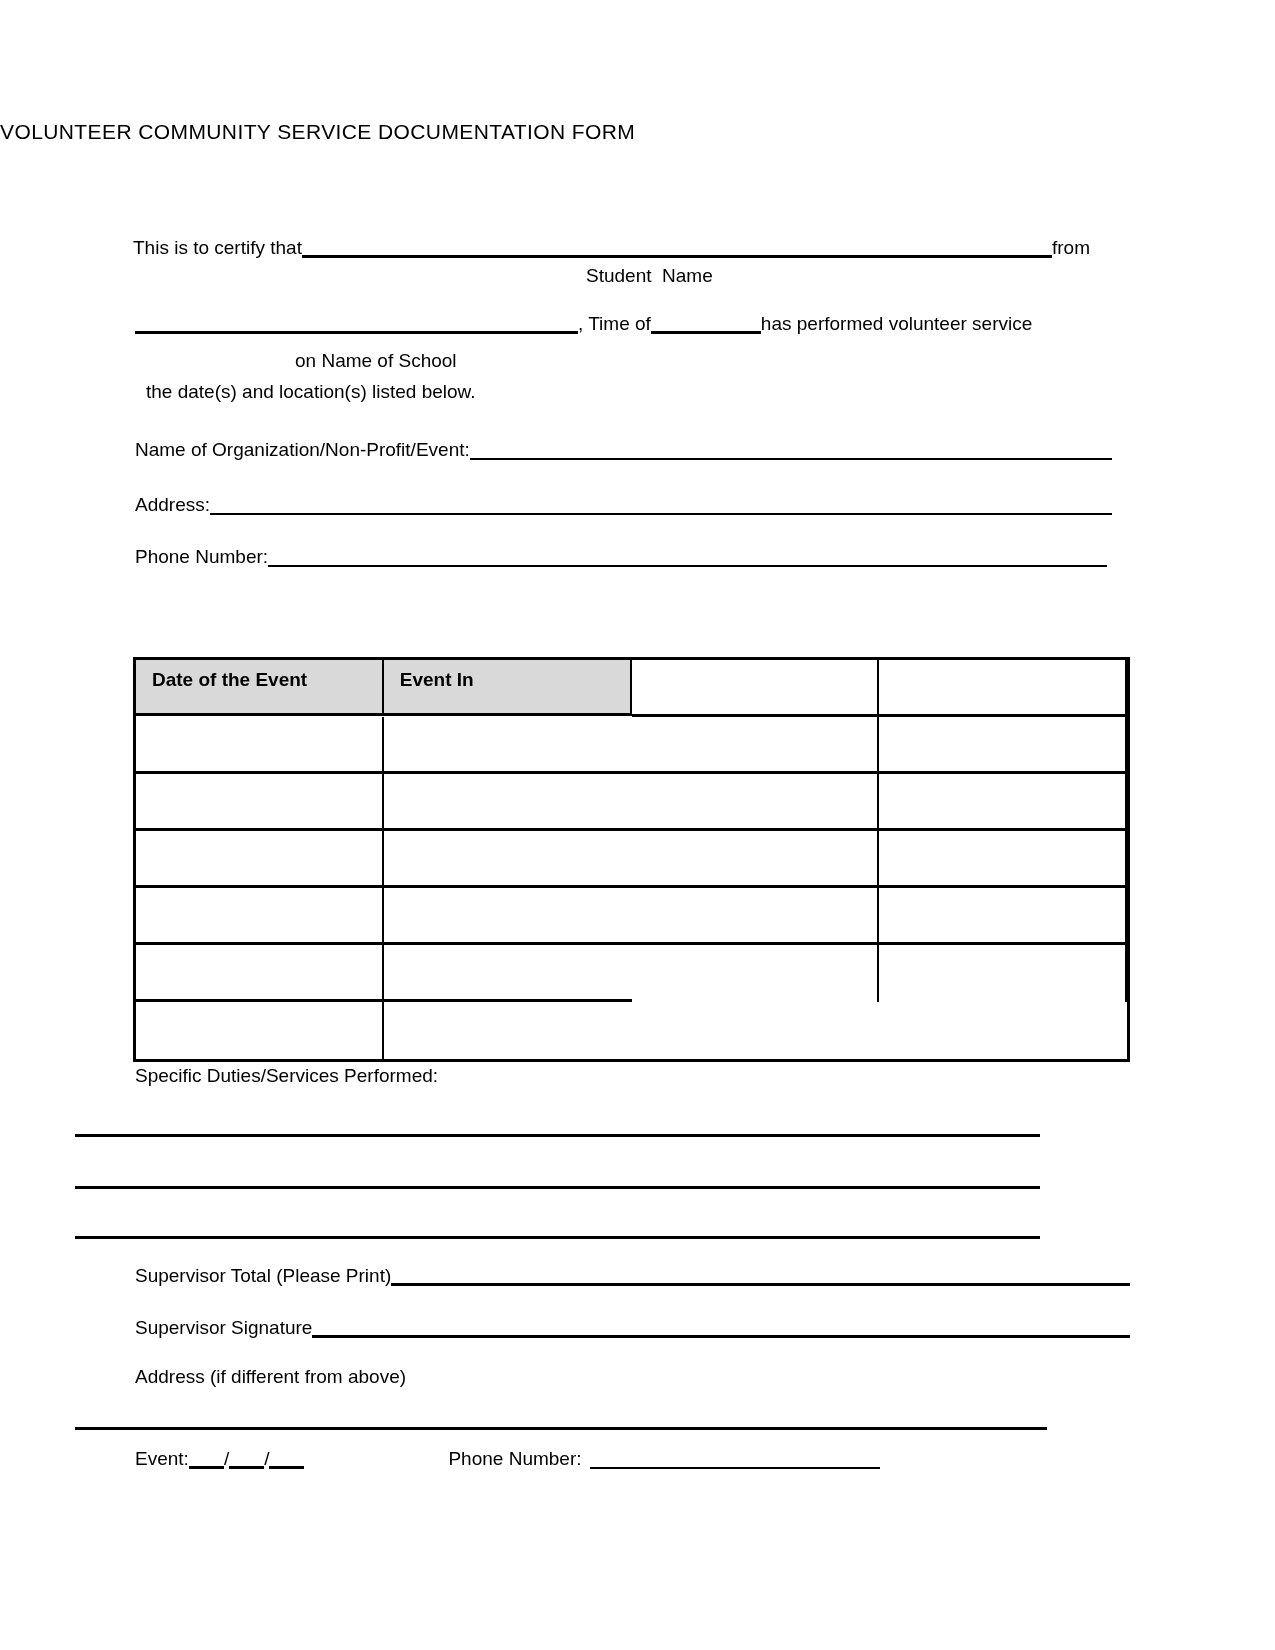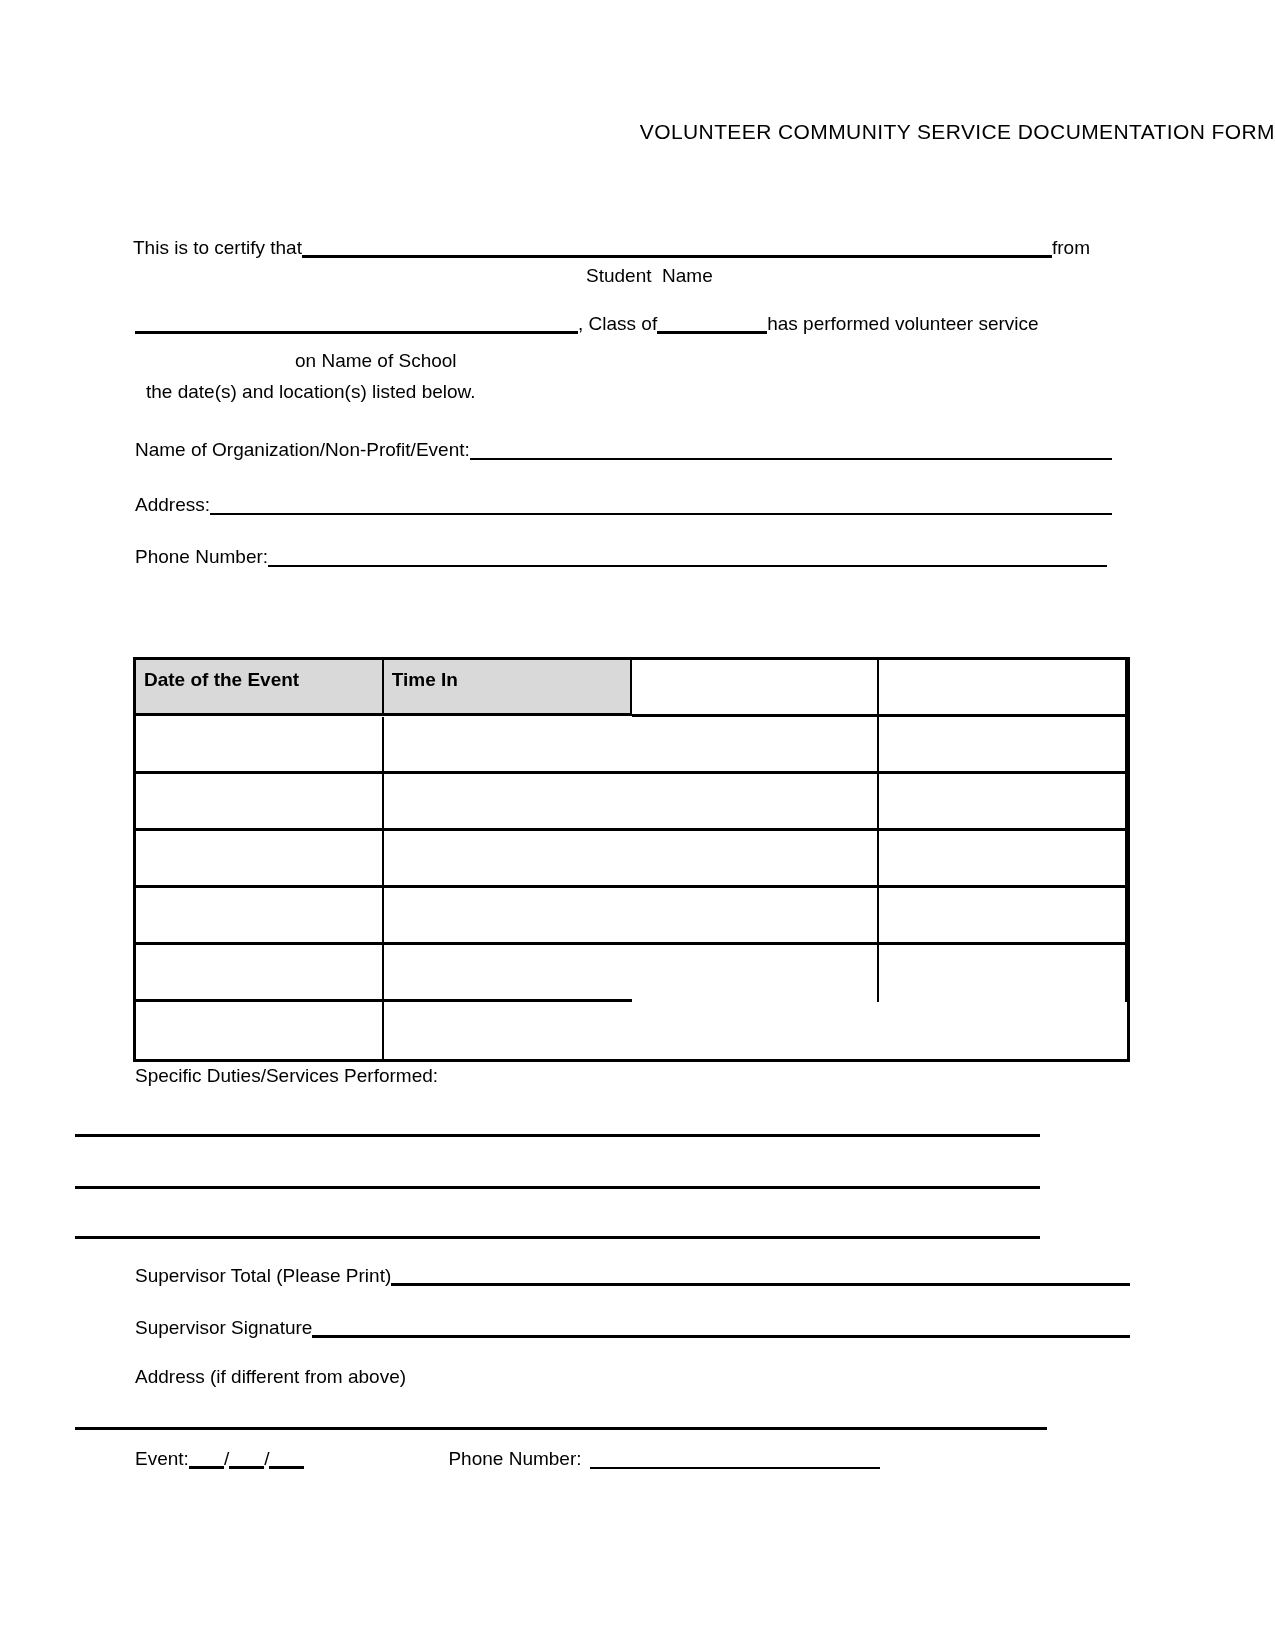--- a/index.html
+++ b/index.html
@@ -12,40 +12,40 @@
     color:#000000;
     overflow:hidden;
   }
   .row { position:absolute; display:flex; align-items:flex-end; height:26px; font-size:19px; }
   .lbl { white-space:pre; line-height:26px; }
   .blank { border-bottom:3px solid #000; flex:1 1 auto; margin-bottom:3px; height:0; }
   .blank.fixed { flex:0 0 auto; }
   .caption { position:absolute; font-size:19px; white-space:pre; }
   .title {
     position:absolute; left:0; right:0; top:120px;
-    text-align:right; font-size:21px; letter-spacing:0.4px;
+    text-align:left; font-size:21px; letter-spacing:0.4px;
     white-space:pre;
   }
   .hline { position:absolute; height:0; border-top:3px solid #000; }
   .hours-table {
     position:absolute; left:133px; top:657px; width:997px;
     border:3px solid #000;
     display:grid;
     grid-template-columns:1fr 1fr 1fr 1fr;
     box-sizing:border-box;
   }
   .hours-table .hcell {
     background:#d9d9d9;
     height:56px;
     border-right:2px solid #000;
     border-bottom:3px solid #000;
     box-sizing:border-box;
     font-weight:bold;
     font-size:19px;
-    padding:9px 4px 0 8px;
+    padding:9px 4px 0 16px;
   }
   .hours-table .cell {
     height:57px;
     border-right:2px solid #000;
     border-bottom:3px solid #000;
     box-sizing:border-box;
     background:#ffffff;
   }
   .hours-table .last-col { border-right:none; }
   .hours-table .last-row { border-bottom:none; }
@@ -60,21 +60,21 @@
 
   <div class="row" style="left:133px; width:957px; top:235px;">
     <span class="lbl">This is to certify that</span>
     <span class="blank"></span>
     <span class="lbl">from</span>
   </div>
   <div class="caption" style="left:586px; top:265px;">Student  Name</div>
 
   <div class="row" style="left:135px; width:977px; top:311px;">
     <span class="blank fixed" style="width:443px;"></span>
-    <span class="lbl">, Class of</span>
+    <span class="lbl">, Time of</span>
     <span class="blank fixed" style="width:110px;"></span>
     <span class="lbl">has performed volunteer service</span>
   </div>
   <div class="caption" style="left:295px; top:350px;">on Name of School</div>
   <div class="caption" style="left:146px; top:381px;">the date(s) and location(s) listed below.</div>
 
   <div class="row" style="left:135px; width:977px; top:437px;">
     <span class="lbl">Name of Organization/Non-Profit/Event:</span>
     <span class="blank" style="border-bottom-width:2px;"></span>
   </div>
@@ -82,21 +82,21 @@
     <span class="lbl">Address:</span>
     <span class="blank" style="border-bottom-width:2px;"></span>
   </div>
   <div class="row" style="left:135px; width:972px; top:544px;">
     <span class="lbl">Phone Number:</span>
     <span class="blank" style="border-bottom-width:2px;"></span>
   </div>
 
   <div class="hours-table" id="hours-table">
       <div class="hcell">Date of the Event</div>
-      <div class="hcell">Time In</div>
+      <div class="hcell">Event In</div>
       <div class="cell"></div>
       <div class="cell"></div>
       <div class="cell"></div>
       <div class="cell last-col"></div>
       <div class="cell"></div>
       <div class="cell"></div>
       <div class="cell"></div>
       <div class="cell last-col"></div>
       <div class="cell"></div>
       <div class="cell"></div>

